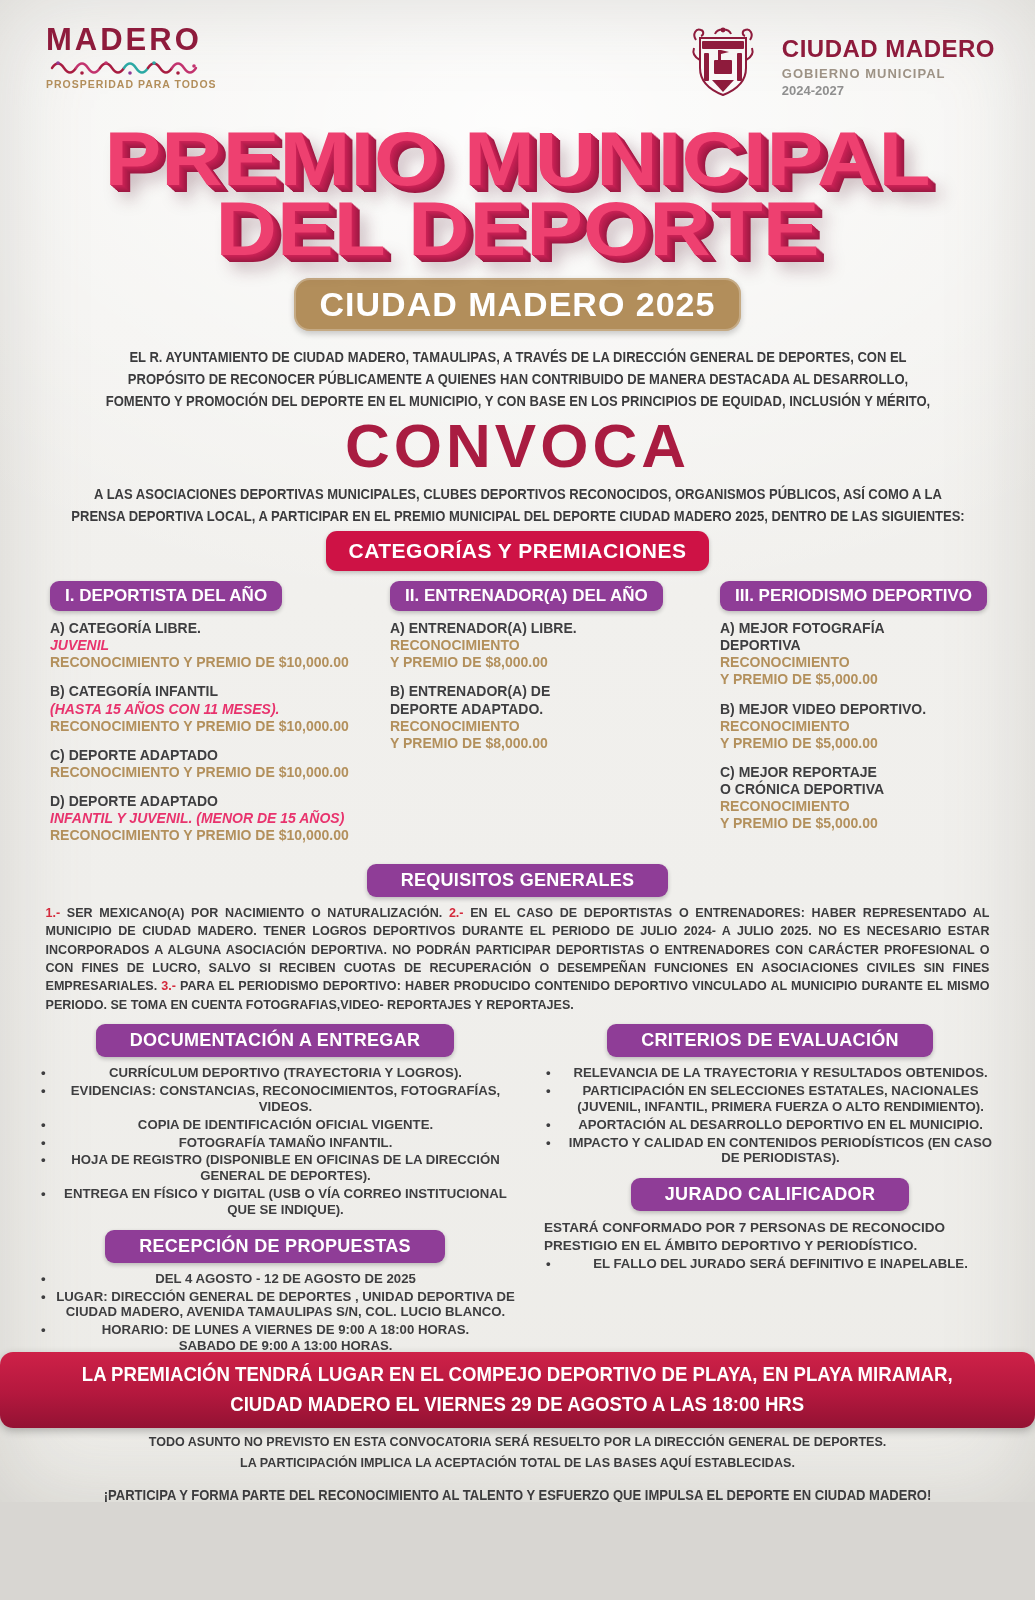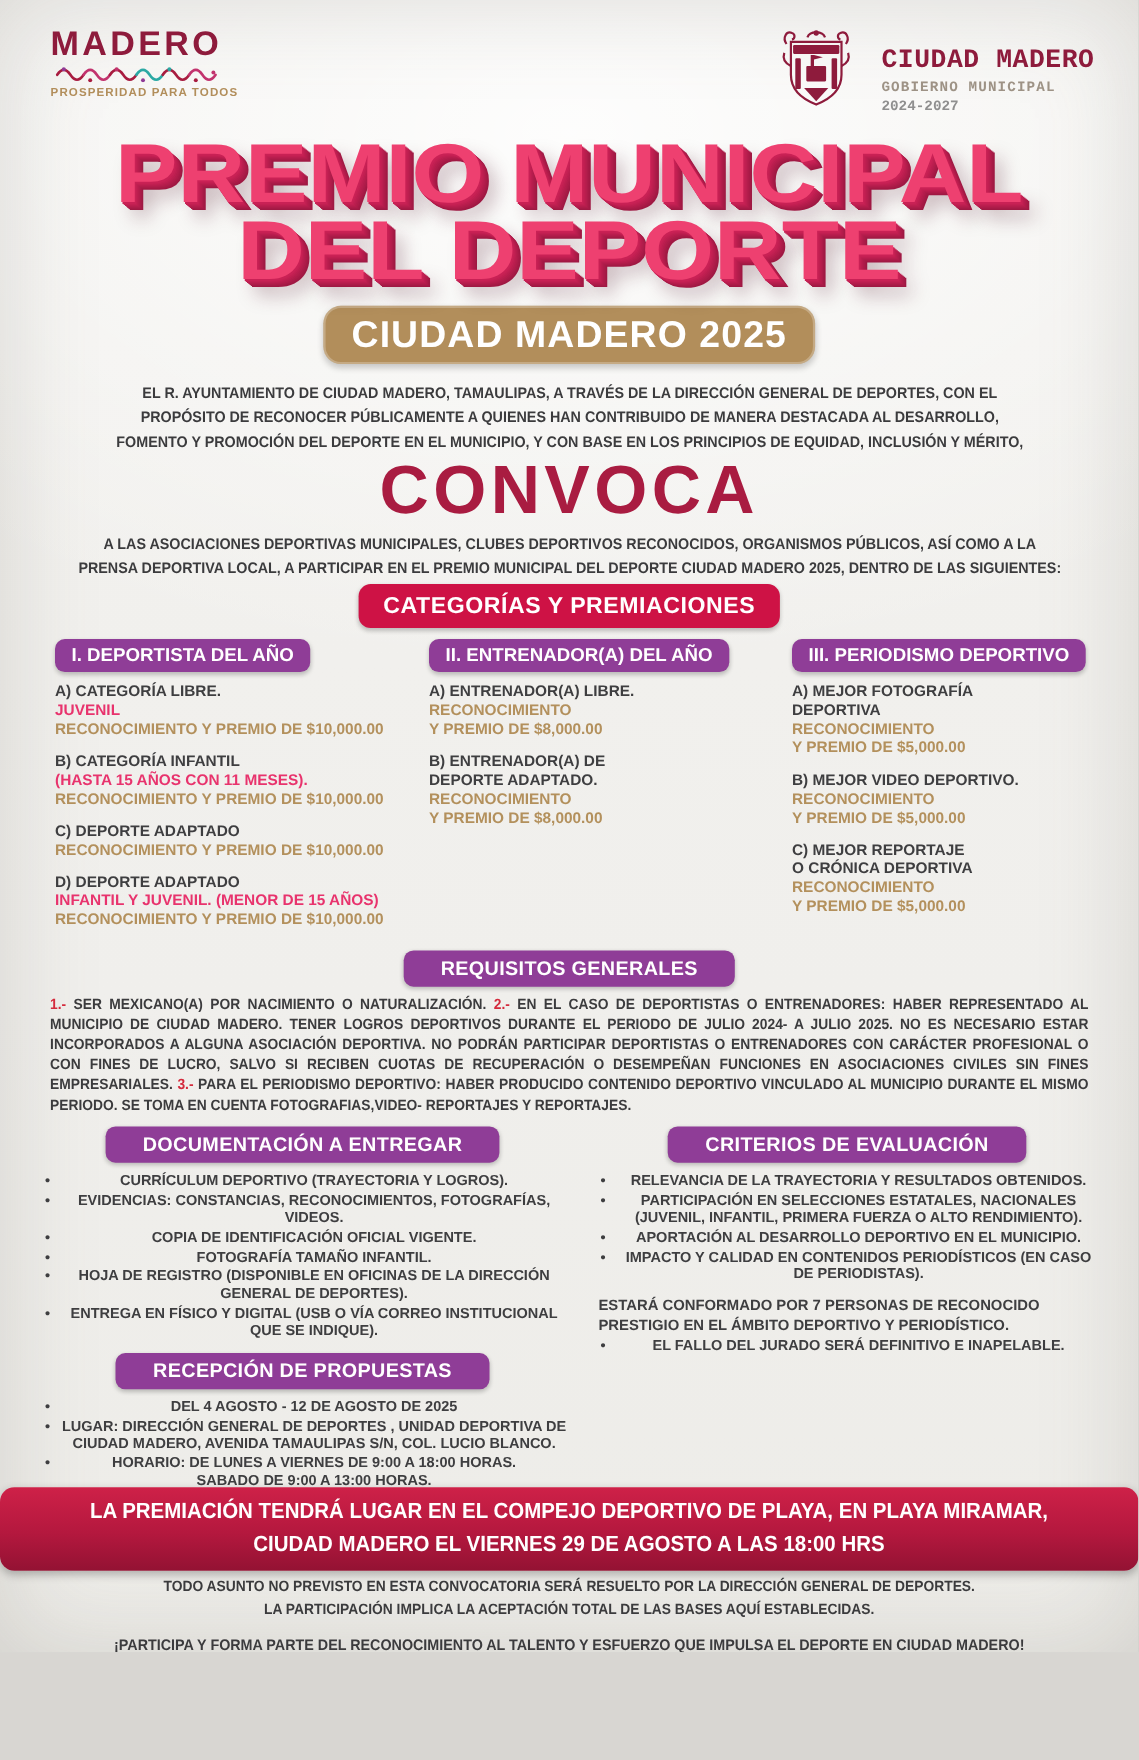--- a/index.html
+++ b/index.html
@@ -10,21 +10,21 @@
       radial-gradient(1200px 700px at 50% 8%, rgba(255,255,255,.85), rgba(255,255,255,0) 70%),
       linear-gradient(180deg,#f3f2ef 0%,#f0efec 60%,#edecE8 100%);
     box-shadow:inset 0 0 90px rgba(120,112,104,.22);
     color:#3c3c3e;
   }
   
   header{display:flex;justify-content:space-between;align-items:flex-start;padding:24px 40px 0 46px;}
   .brand-name{font-size:31px;letter-spacing:3px;color:#8e1b3c;line-height:1;}
   .zig{display:block;margin:6px 0 3px 2px;}
   .brand-tagline{font-size:10.5px;letter-spacing:1px;color:#b28e5b;}
-  .gov{display:flex;align-items:flex-end;gap:24px;font-family:Liberation Mono, monospace;}
+  .gov{display:flex;align-items:center;gap:24px;}
   .gov-text{padding-top:6px;}
   .gov-name{font-size:24px;color:#8e1b3c;letter-spacing:.5px;line-height:1.1;}
   .gov-sub{font-size:13px;color:#9d9285;letter-spacing:1px;margin-top:3px;}
   .gov-period{font-size:13px;color:#8f8f8f;margin-top:2px;}
   
   .hero{text-align:center;margin-top:20px;}
   .big-title{
     font-size:76px;line-height:.92;color:#ee4070;letter-spacing:0;
     transform:scaleX(1.12);transform-origin:50% 0;
     text-shadow:1px 1px 0 #c92155,2px 2px 0 #c22052,3px 3px 0 #bb1e4f,4px 4px 0 #b41d4c,
@@ -45,21 +45,21 @@
   .pill.crimson{background:#ce1245;font-size:21px;padding:8px 22px;border-radius:11px;letter-spacing:.5px;}
   .pill.purple{background:#8f3d97;}
   .center-pill{display:table;margin:0 auto;}
   .section-pill{font-size:18px;padding:6px 34px;letter-spacing:.3px;}
   .catbanner-wrap{text-align:center;margin-top:4px;}
   
   .categories{display:grid;grid-template-columns:340px 330px 270px;padding:0 45px 0 50px;margin-top:10px;}
   .cat-pill{font-size:17px;padding:5px 15px;margin-bottom:9px;}
   .cat-item{margin-bottom:12px;font-size:14px;line-height:1.22;}
   .cat-label{color:#3e3e40;white-space:pre-line;}
-  .cat-sub{color:#e8336d;}
+  .cat-sub{color:#e8336d;font-style:italic;}
   .cat-prize{color:#b3905c;white-space:pre-line;}
   
   .req-badge-wrap{text-align:center;margin-top:8px;}
   .req-text{width:1015px;margin:7px auto 0;font-size:13.5px;line-height:1.36;text-align:justify;color:#3b3b3d;}
   .req-text .hl{color:#d42a3c;}
   
   .twocol{display:grid;grid-template-columns:480px 460px;column-gap:25px;padding:0 35px;margin-top:10px;}
   .info-badge{margin-bottom:8px;}
   .blist{list-style:none;margin:0;padding:0;text-align:center;}
   .blist li{position:relative;padding-left:21px;margin-bottom:2px;font-size:13.2px;line-height:1.2;color:#3e3e40;white-space:pre-line;}
@@ -231,20 +231,21 @@
       <div>
         <span class="pill purple section-pill center-pill info-badge">CRITERIOS DE EVALUACIÓN</span>
         <ul class="blist">
             <li>RELEVANCIA DE LA TRAYECTORIA Y RESULTADOS OBTENIDOS.</li>
             <li>PARTICIPACIÓN EN SELECCIONES ESTATALES, NACIONALES (JUVENIL, INFANTIL, PRIMERA FUERZA O ALTO RENDIMIENTO).</li>
             <li>APORTACIÓN AL DESARROLLO DEPORTIVO EN EL MUNICIPIO.</li>
             <li>IMPACTO Y CALIDAD EN CONTENIDOS PERIODÍSTICOS (EN CASO DE PERIODISTAS).</li>
           </ul>
       </div>
       <div class="sub-section">
+        <span class="pill purple section-pill center-pill info-badge">JURADO CALIFICADOR</span>
         <p class="jury-intro">ESTARÁ CONFORMADO POR 7 PERSONAS DE RECONOCIDO PRESTIGIO EN EL ÁMBITO DEPORTIVO Y PERIODÍSTICO.</p>
         <ul class="blist">
             <li>EL FALLO DEL JURADO SERÁ DEFINITIVO E INAPELABLE.</li>
           </ul>
       </div>
     </div>
   </section>
 
   <div class="award-banner"><span class="condensed" style="display:inline-block">LA PREMIACIÓN TENDRÁ LUGAR EN EL COMPEJO DEPORTIVO DE PLAYA, EN PLAYA MIRAMAR,
 CIUDAD MADERO EL VIERNES 29 DE AGOSTO A LAS 18:00 HRS</span></div>

